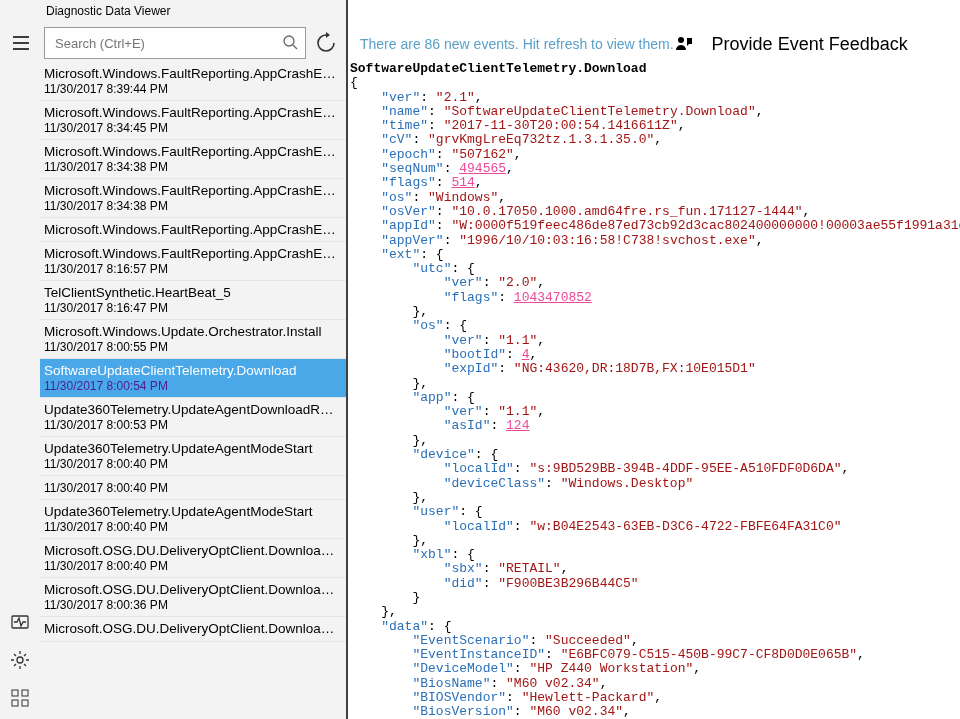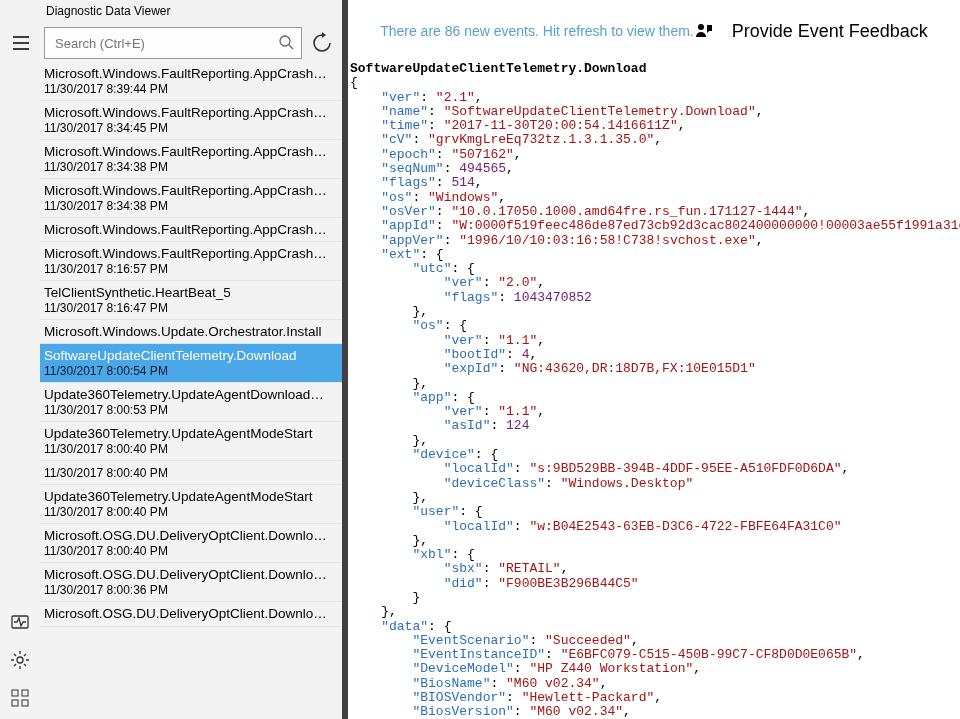--- a/index.html
+++ b/index.html
@@ -1,41 +1,41 @@
 <!DOCTYPE html>
 <html><head>
 <meta charset="utf-8">
 <style>
 * { box-sizing: border-box; margin: 0; padding: 0; }
 body { font-family: "Segoe UI", Tahoma, sans-serif; font-size: 13px; background: #fff; color: #000; width: 960px; height: 719px; overflow: hidden; position: relative; }
-.leftcol { position: absolute; left: 0; top: 0; width: 348px; height: 100%; background: #f3f3f3; border-right: 6px solid #404040; }
+.leftcol { position: absolute; left: 0; top: 0; width: 348px; height: 100%; background: #f3f3f3; border-right: 2px solid #404040; }
 .titlebar { height: 22px; padding: 4px 10px 0 46px; font-size: 12px; color: #000; }
 .toolbar { height: 42px; display: flex; align-items: center; padding: 0 6px 0 4px; }
 .ham { width: 34px; height: 34px; display: flex; align-items: center; justify-content: center; }
 .ham svg { width: 18px; height: 18px; stroke: #000; }
 .searchwrap { flex: 1; margin: 0 6px 0 6px; position: relative; }
 .searchbox { width: 100%; height: 32px; border: 1px solid #999; background: #fefefe; padding: 0 30px 0 10px; font-size: 13px; color: #0f172a; }
 .searchicon { position: absolute; right: 8px; top: 7px; }
 .refresh { width: 28px; height: 28px; display: flex; align-items: center; justify-content: center; }
 .eventlist { position: absolute; top: 62px; left: 40px; right: 0; bottom: 0; overflow: hidden; }
 .evt { padding: 4px 10px 4px 4px; border-bottom: 1px solid #e5e5e5; }
 .evt.selected { background: #4aa8e8; color: #fff; }
-.evt.selected .ts { color: #0f172a; }
+.evt.selected .ts { color: #4c1d95; }
 .evt .nm { font-size: 13.5px; white-space: nowrap; overflow: hidden; text-overflow: ellipsis; }
 .evt .ts { font-size: 12px; color: #000000; margin-top: 1px; }
 .lefticons { position: absolute; left: 0; bottom: 0; width: 40px; display: flex; flex-direction: column; align-items: center; padding-bottom: 4px; }
 .lefticons .ic { width: 34px; height: 34px; display: flex; align-items: center; justify-content: center; margin-top: 4px; }
 .rightcol { position: absolute; left: 348px; top: 0; right: 0; height: 100%; background: #fff; }
-.righttop { height: 62px; display: flex; align-items: center; padding: 0 12px; justify-content: center; }
+.righttop { height: 62px; display: flex; align-items: center; padding: 0 12px; justify-content: flex-start; margin-top: 13px; }
 .status { color: #5aa0c8; font-size: 14px; }
 .feedback { display: flex; align-items: center; gap: 18px; font-size: 18px; }
 .viewer { position: absolute; top: 62px; left: 0; right: 0; bottom: 0; padding: 0 4px 0 2px; font-family: Consolas, "Courier New", monospace; font-size: 13px; line-height: 1.1; white-space: pre; overflow: hidden; }
 .k { color: #2a6fb8; }
 .s { color: #a31515; }
-.n { color: #701a75; }
+.n { color: #ec4899; text-decoration: underline; }
 .p { color: #000; }
 .hdr { font-weight: bold; color: #000; }
 </style>
 </head>
 <body>
 
 <div class="leftcol">
   <div class="titlebar">Diagnostic Data Viewer</div>
   <div class="toolbar">
     <div class="ham">
@@ -84,20 +84,21 @@
       <div class="evt">
         <div class="nm">Microsoft.Windows.FaultReporting.AppCrashEv...</div>
         <div class="ts">11/30/2017 8:16:57 PM</div>
       </div>
       <div class="evt">
         <div class="nm">TelClientSynthetic.HeartBeat_5</div>
         <div class="ts">11/30/2017 8:16:47 PM</div>
       </div>
       <div class="evt">
         <div class="nm">Microsoft.Windows.Update.Orchestrator.Install</div>
+        <div class="ts">11/30/2017 8:00:55 PM</div>
       </div>
       <div class="evt selected">
         <div class="nm">SoftwareUpdateClientTelemetry.Download</div>
         <div class="ts">11/30/2017 8:00:54 PM</div>
       </div>
       <div class="evt">
         <div class="nm">Update360Telemetry.UpdateAgentDownloadRe...</div>
         <div class="ts">11/30/2017 8:00:53 PM</div>
       </div>
       <div class="evt">

